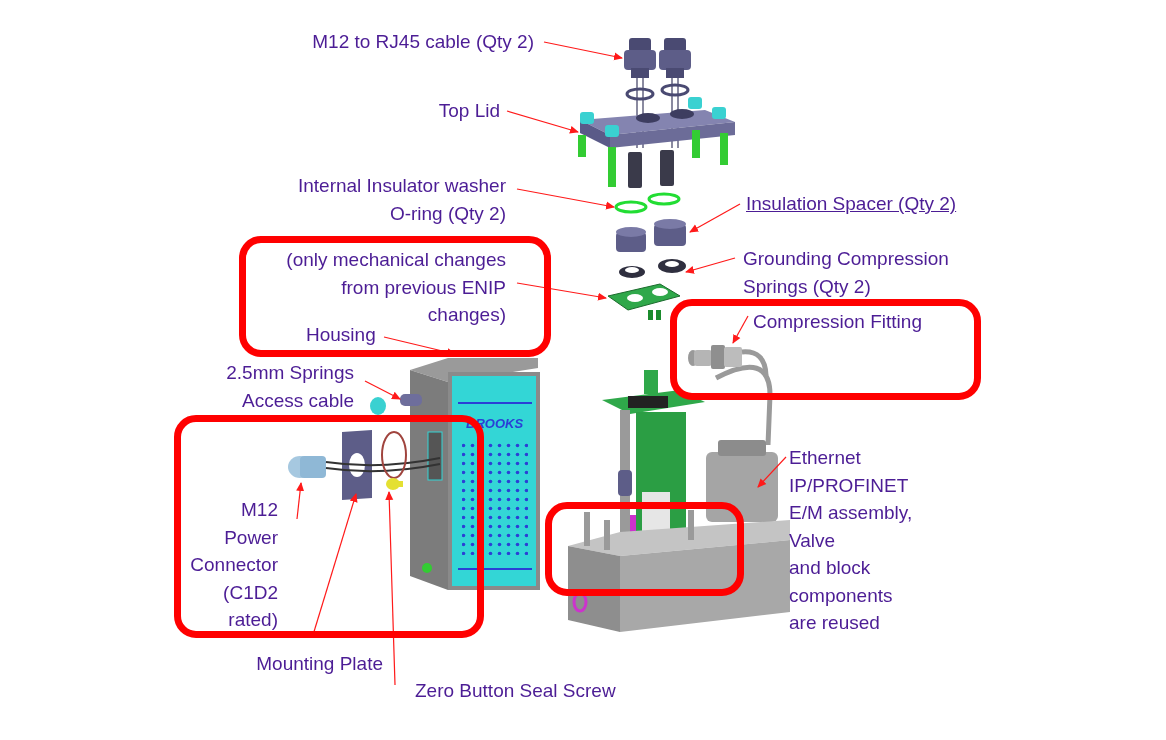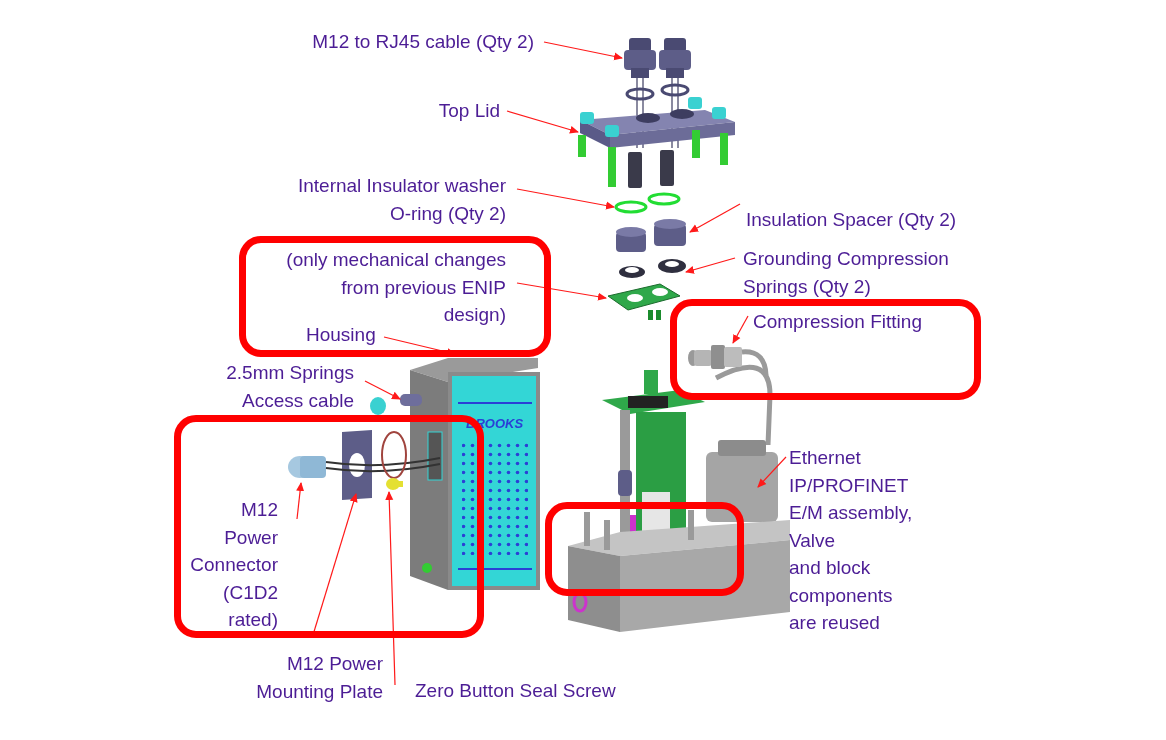--- a/index.html
+++ b/index.html
@@ -169,26 +169,26 @@
 <div class="hl" style="left:545px;top:502px;width:199px;height:94px;"></div>
 
 <div class="lbl r" style="right:632px;top:28px;">M12 to RJ45 cable (Qty 2)</div>
 <div class="lbl r" style="right:666px;top:97px;">Top Lid</div>
 
 <div class="lbl r" style="right:660px;top:172px;margin-left:48px;">
   <div>Internal Insulator washer</div>
   <div>O-ring (Qty 2)</div>
 </div>
 
-<div class="lbl l" style="left:746px;top:206px;">Insulation Spacer (Qty 2)</div>
+<div class="lbl l" style="left:746px;top:190px;text-decoration:underline;">Insulation Spacer (Qty 2)</div>
 
 <div class="lbl r" style="right:660px;top:246px;">
   <div>(only mechanical changes</div>
   <div>from previous ENIP</div>
-  <div>design)</div>
+  <div>changes)</div>
 </div>
 
 <div class="lbl l" style="left:743px;top:245px;">
   <div>Grounding Compression</div>
   <div>Springs (Qty 2)</div>
 </div>
 
 <div class="lbl l" style="left:306px;top:321px;background:transparent;">Housing</div>
 
 <div class="lbl l" style="left:753px;top:308px;">Compression Fitting</div>
@@ -210,17 +210,16 @@
   <div>Ethernet</div>
   <div>IP/PROFINET</div>
   <div>E/M assembly,</div>
   <div>Valve</div>
   <div>and block</div>
   <div>components</div>
   <div>are reused</div>
 </div>
 
 <div class="lbl r" style="right:783px;top:650px;">
-  <div>M12 Power</div>
   <div>Mounting Plate</div>
 </div>
 
 <div class="lbl l" style="left:415px;top:677px;">Zero Button Seal Screw</div>
 
 </body></html>

